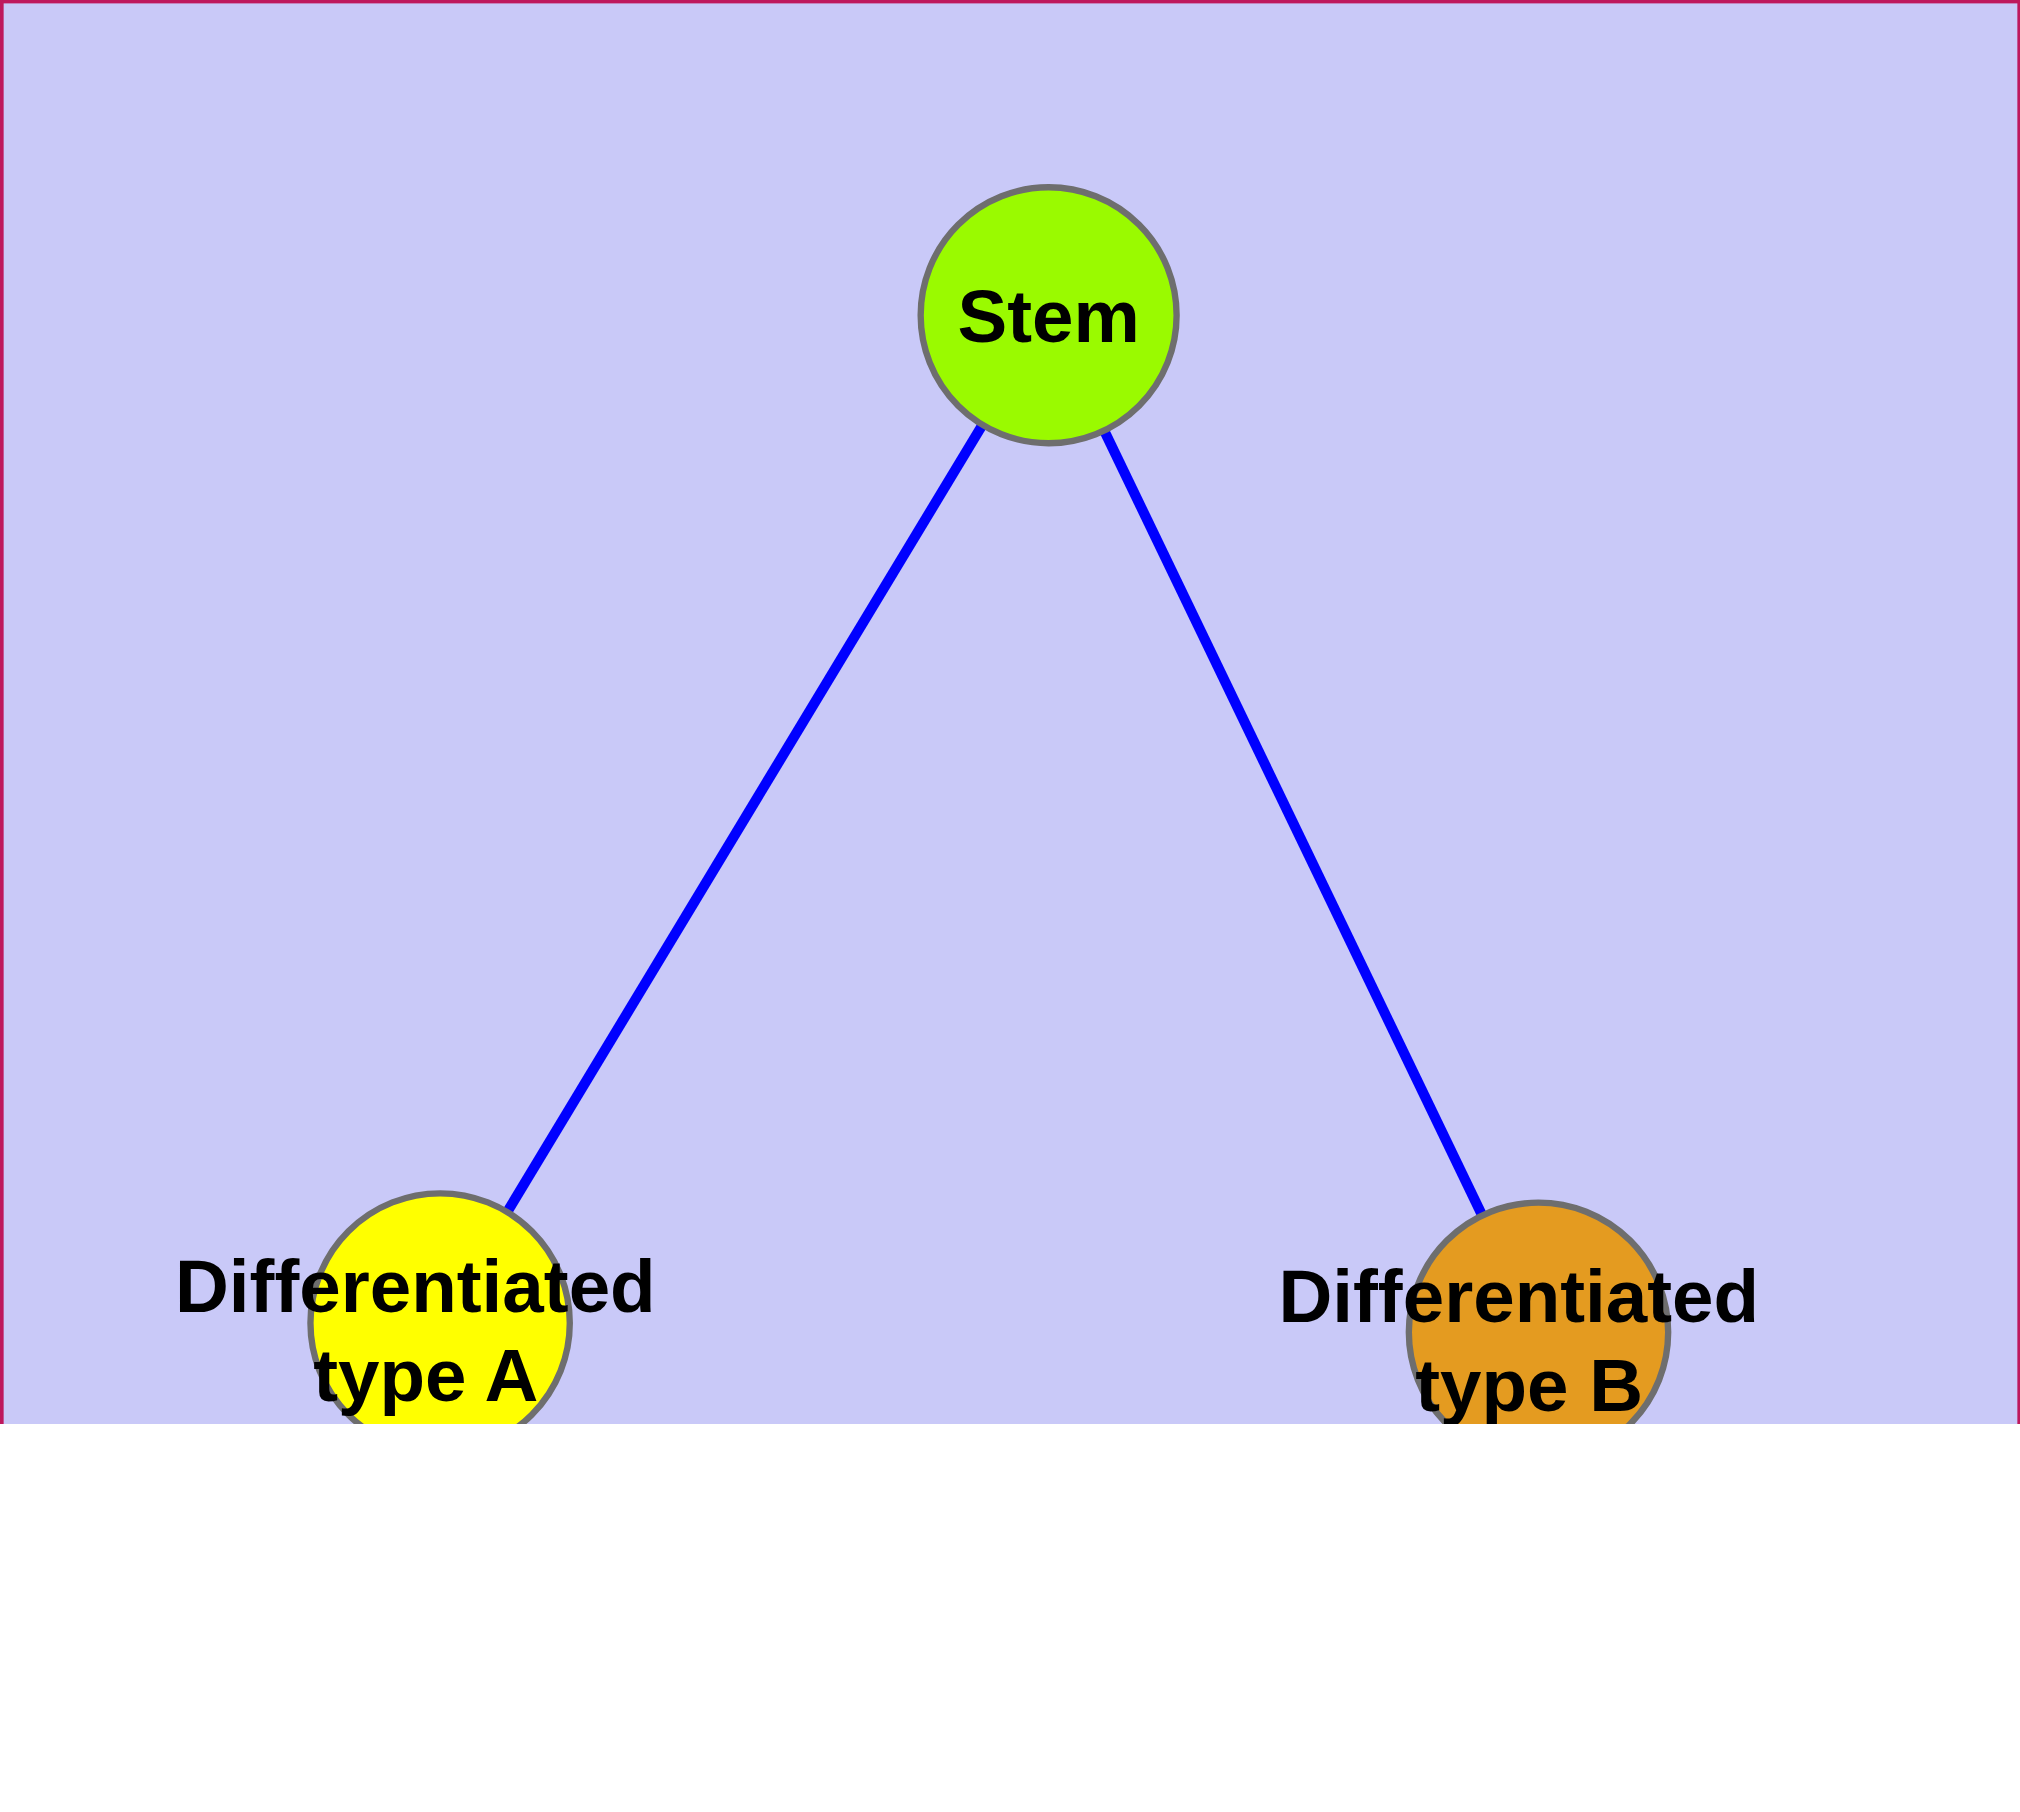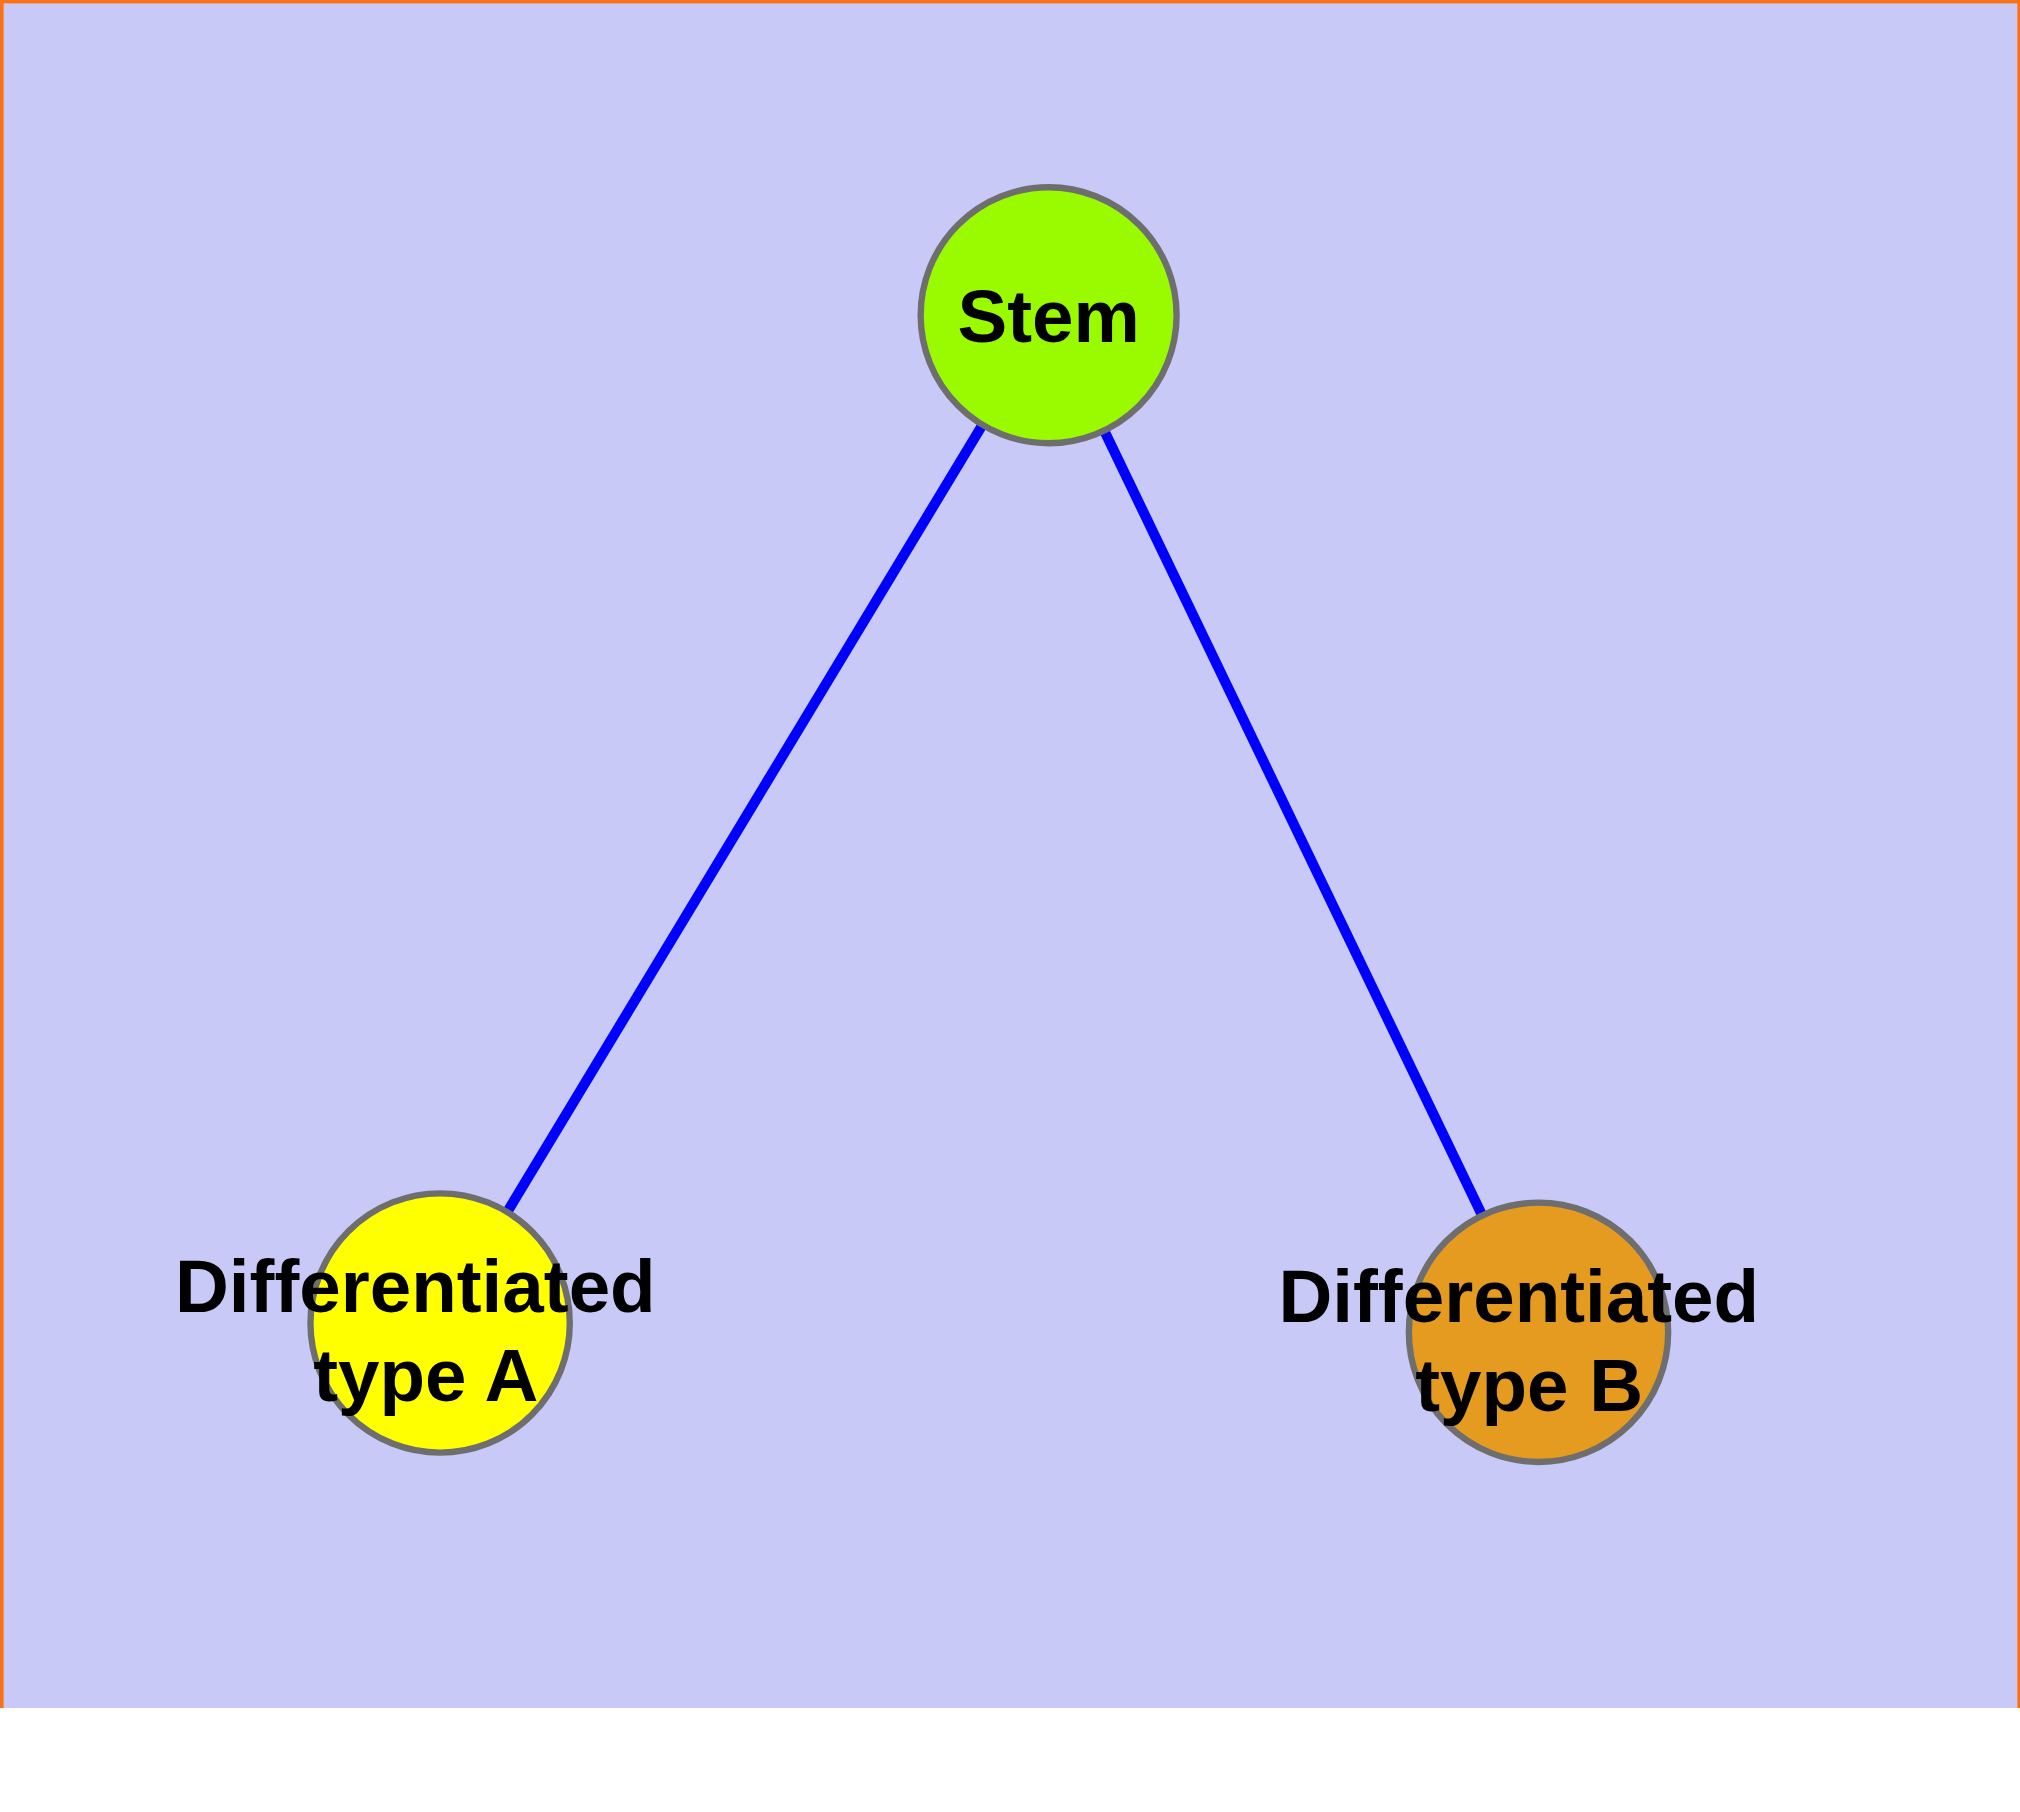--- a/index.html
+++ b/index.html
@@ -3,22 +3,22 @@
 <meta charset="utf-8">
 <style>
   html, body {
     margin: 0;
     padding: 0;
     background: #ffffff;
   }
   .page {
     position: relative;
     width: 2021px;
-    height: 1708px;
-    background: #f97316;
+    height: 1424px;
+    background: #be185d;
     overflow: hidden;
   }
   .graph-svg {
     position: absolute;
     left: 0;
     top: 0;
     width: 2021px;
     height: 1812px;
     display: block;
   }

